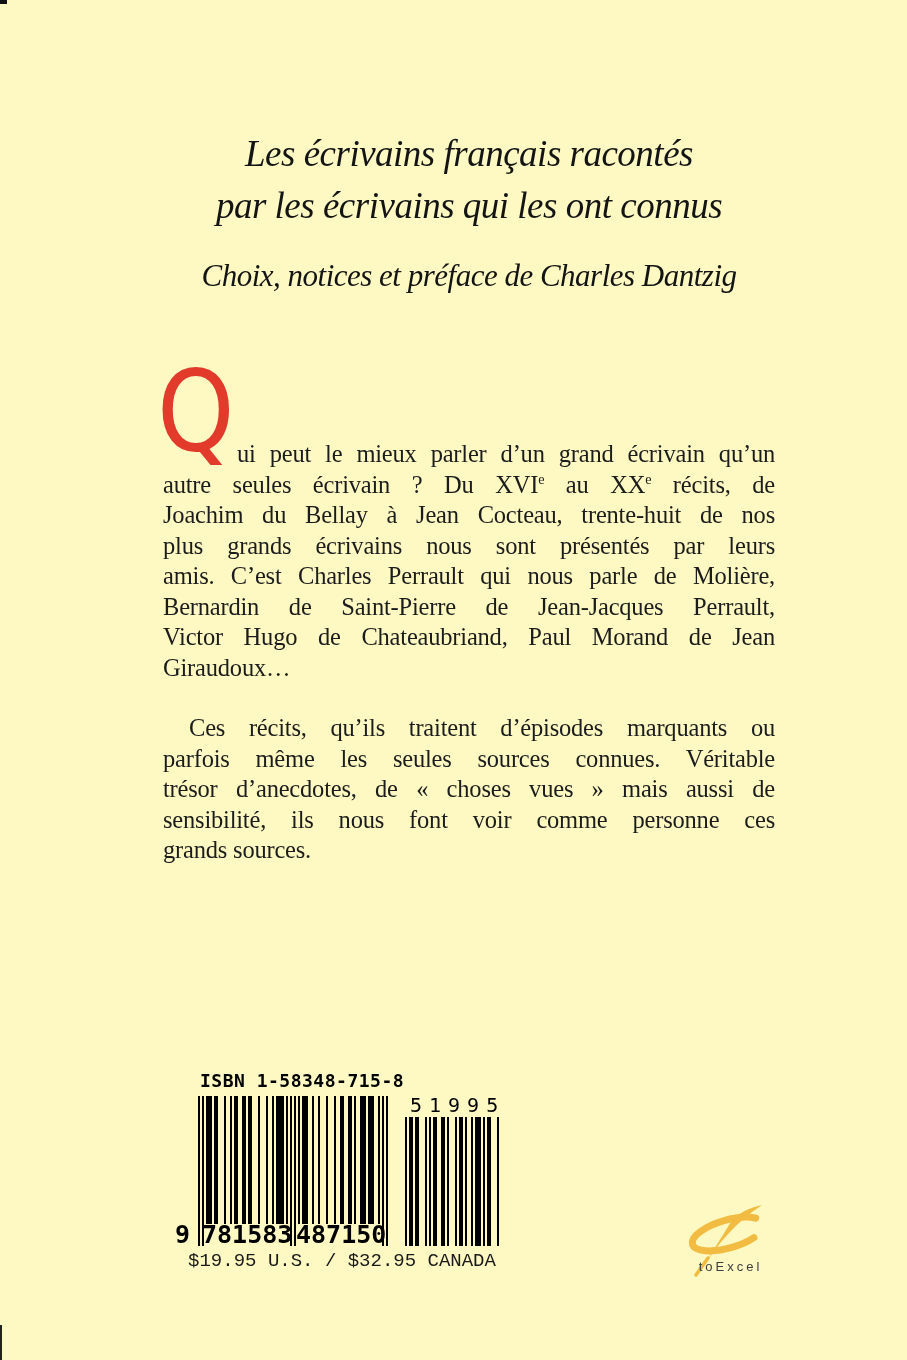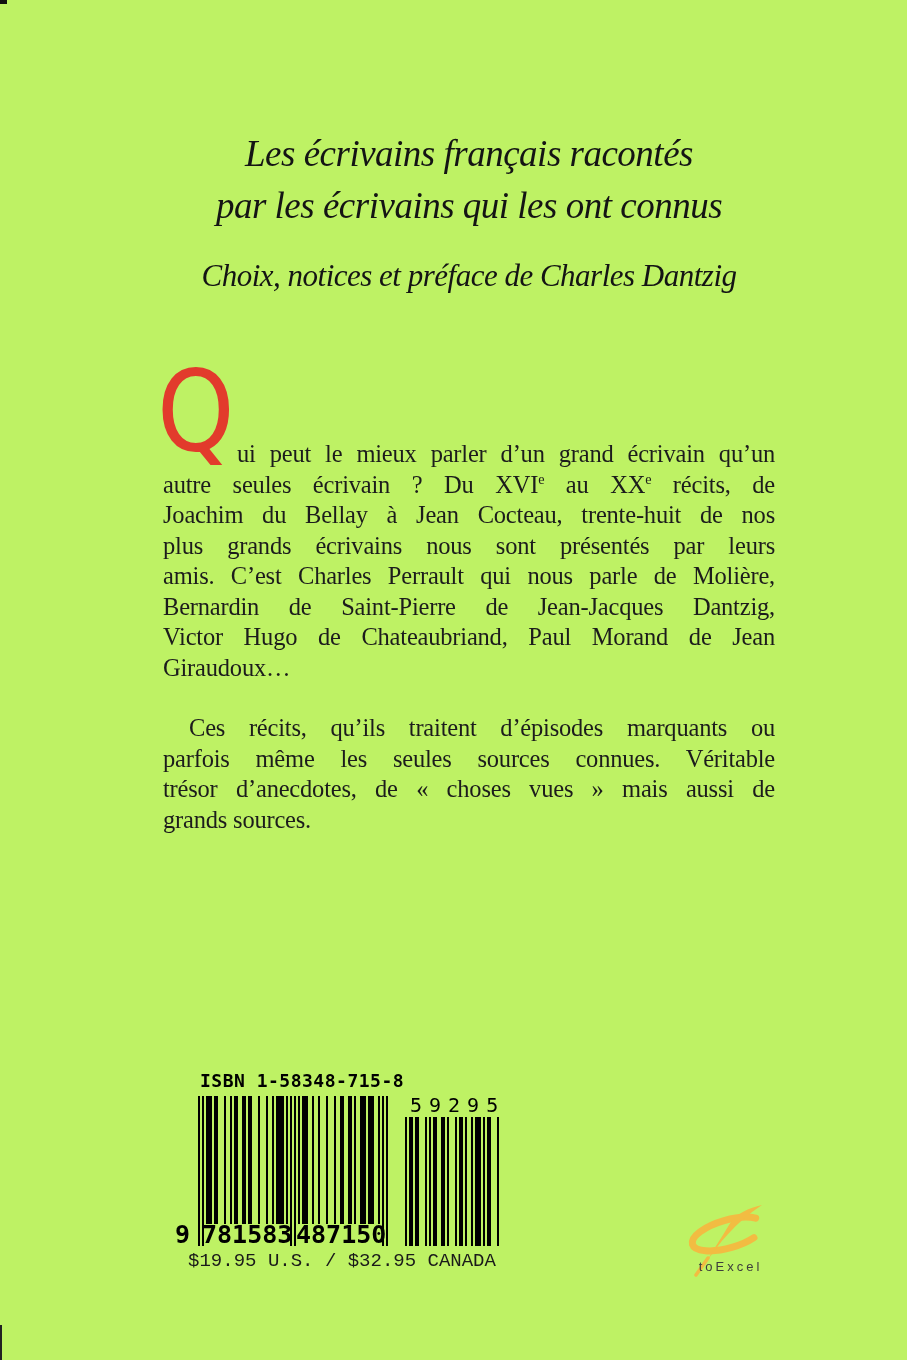--- a/index.html
+++ b/index.html
@@ -1,19 +1,19 @@
 <!DOCTYPE html>
 <html><head>
 <meta charset="utf-8">
 <style>
   html,body{margin:0;padding:0;}
   .page{
     position:relative;
     width:907px;height:1360px;
-    background:#bef264;
+    background:#fef9c3;
     overflow:hidden;
     font-family:"Liberation Serif", serif;
     color:#1c1c1c;
   }
   
   .speck-tl{position:absolute;left:0;top:0;width:7px;height:4px;background:#111;}
   .line-bl{position:absolute;left:0;top:1325px;width:2px;height:35px;background:#222;}
 
   
   .titleblock{
@@ -109,29 +109,30 @@
   <div class="subtitle">Choix, notices et préface de Charles Dantzig</div>
 
   <div class="dropcap">Q</div>
 
   <div class="para para1">
     <div class="bline p1-l1">ui peut le mieux parler d’un grand écrivain qu’un</div>
     <div class="bline"><span>autre seules écrivain ? Du XVI</span><sup>e</sup><span> au XX</span><sup>e</sup><span> récits, de</span></div>
     <div class="bline">Joachim du Bellay à Jean Cocteau, trente-huit de nos</div>
     <div class="bline">plus grands écrivains nous sont présentés par leurs</div>
     <div class="bline">amis. C’est Charles Perrault qui nous parle de Molière,</div>
-    <div class="bline">Bernardin de Saint-Pierre de Jean-Jacques Dantzig,</div>
+    <div class="bline">Bernardin de Saint-Pierre de Jean-Jacques Perrault,</div>
     <div class="bline">Victor Hugo de Chateaubriand, Paul Morand de Jean</div>
     <div class="bline last">Giraudoux…</div>
   </div>
 
   <div class="para para2">
     <div class="bline p2-l1">Ces récits, qu’ils traitent d’épisodes marquants ou</div>
     <div class="bline">parfois même les seules sources connues. Véritable</div>
     <div class="bline">trésor d’anecdotes, de « choses vues » mais aussi de</div>
+    <div class="bline">sensibilité, ils nous font voir comme personne ces</div>
     <div class="bline last">grands sources.</div>
   </div>
 
   <div class="isbn-label">ISBN 1-58348-715-8</div>
   <div class="ean13" id="ean13">
       <div class="bar" style="left: 0px; width: 2px; height: 150px;"></div>
       <div class="bar" style="left: 4px; width: 2px; height: 150px;"></div>
       <div class="bar" style="left: 8px; width: 2px; height: 128px;"></div>
       <div class="bar" style="left: 10px; width: 2px; height: 128px;"></div>
       <div class="bar" style="left: 12px; width: 2px; height: 128px;"></div>
@@ -174,21 +175,21 @@
       <div class="bar" style="left: 170px; width: 2px; height: 128px;"></div>
       <div class="bar" style="left: 172px; width: 2px; height: 128px;"></div>
       <div class="bar" style="left: 174px; width: 2px; height: 128px;"></div>
       <div class="bar" style="left: 180px; width: 2px; height: 128px;"></div>
       <div class="bar" style="left: 184px; width: 2px; height: 150px;"></div>
       <div class="bar" style="left: 188px; width: 2px; height: 150px;"></div>
     </div>
   <div class="bc-digit bc-first">9</div>
   <div class="bc-digit bc-left">781583</div>
   <div class="bc-digit bc-right">487150</div>
-  <div class="supp-digits">59295</div>
+  <div class="supp-digits">51995</div>
   <div class="ean5" id="ean5">
       <div class="bar" style="left: 0px; width: 2px; height: 129px;"></div>
       <div class="bar" style="left: 4px; width: 2px; height: 129px;"></div>
       <div class="bar" style="left: 6px; width: 2px; height: 129px;"></div>
       <div class="bar" style="left: 10px; width: 2px; height: 129px;"></div>
       <div class="bar" style="left: 12px; width: 2px; height: 129px;"></div>
       <div class="bar" style="left: 20px; width: 2px; height: 129px;"></div>
       <div class="bar" style="left: 24px; width: 2px; height: 129px;"></div>
       <div class="bar" style="left: 28px; width: 2px; height: 129px;"></div>
       <div class="bar" style="left: 30px; width: 2px; height: 129px;"></div>

